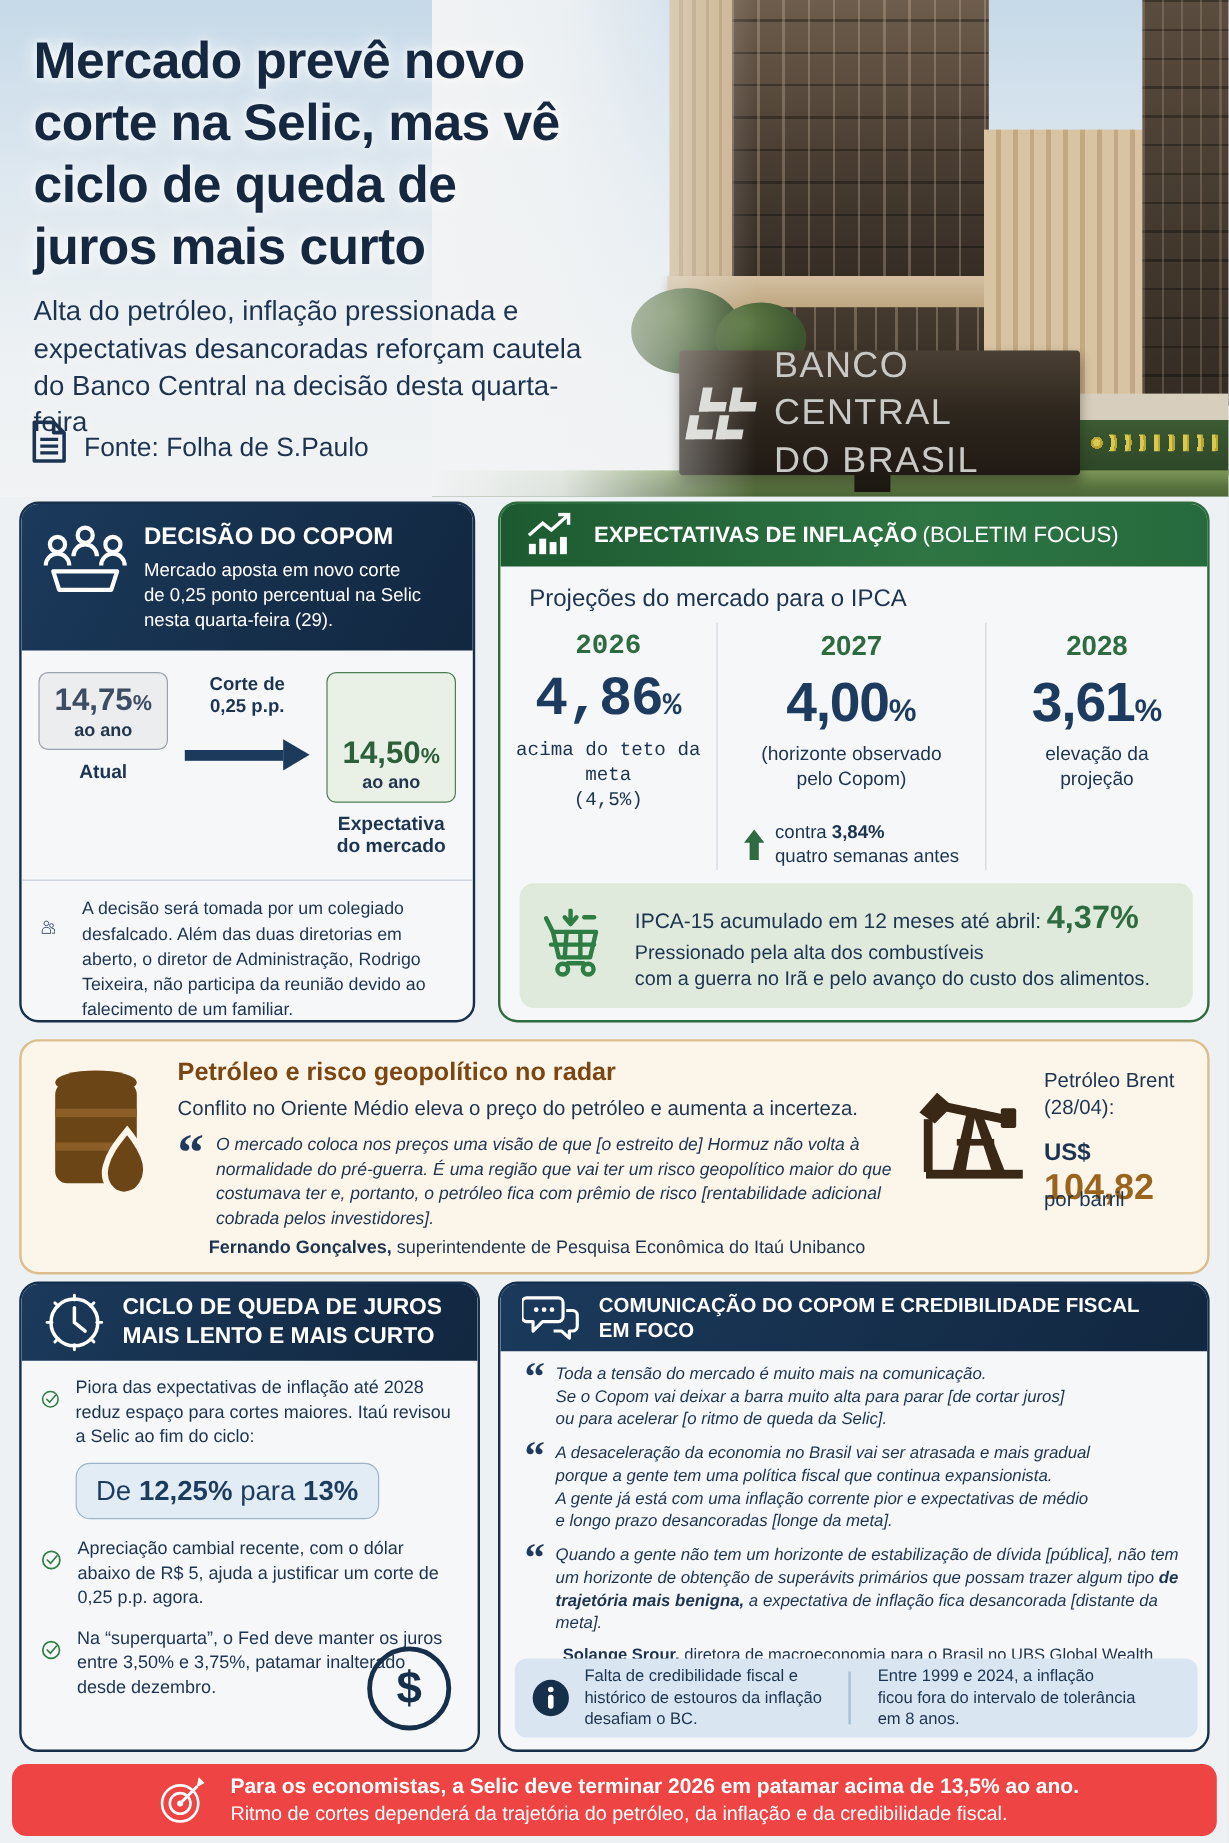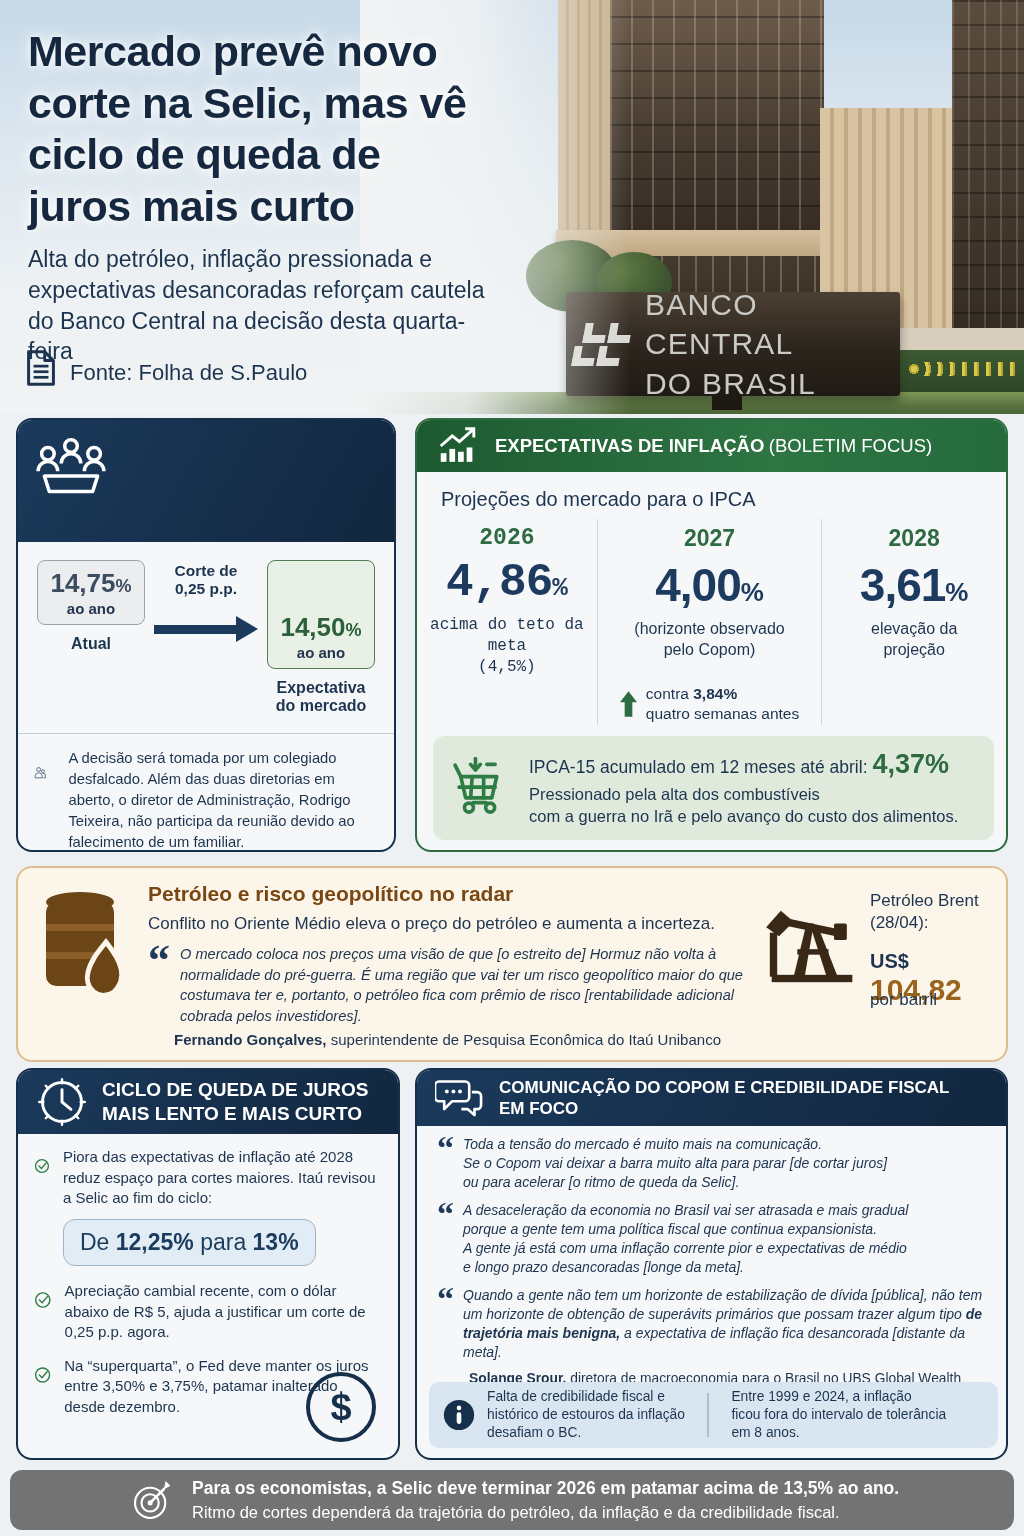--- a/index.html
+++ b/index.html
@@ -63,21 +63,21 @@
   .card-hd{display:flex;align-items:center;gap:14px;padding:12px 18px;box-sizing:border-box;color:#fff;}
   .navy-hd{background:linear-gradient(120deg,#1b3a5c 0%,#152e4a 60%,#122740 100%);}
   .green-hd{background:linear-gradient(90deg,#1d5a31 0%,#2e7543 60%,#256b3d 100%);}
   .card-hd .hd-title{font-weight:bold;}
 
   
   .copom{left:16px;top:418px;width:380px;height:434px;border:2px solid #16304b;}
   .copom .card-hd{height:122px;align-items:flex-start;padding-top:16px;border-radius:12px 12px 0 0;}
   .copom .hd-title{font-size:20px;margin-bottom:6px;}
   .copom .hd-text{font-size:15.5px;line-height:1.36;font-weight:normal;}
-  .rates{display:flex;justify-content:center;align-items:flex-start;padding:18px 14px 6px;}
+  .rates{display:flex;justify-content:space-between;align-items:flex-start;padding:18px 14px 6px;}
   .rate-col{text-align:center;}
   .rate-box{border-radius:8px;padding:7px 10px;min-width:86px;}
   .rate-box.gray{background:#ebedee;border:1.5px solid #9aa2ab;}
   .rate-box.green{background:#e9f1e7;border:1.5px solid #4f7d55;}
   .rate-val{font-size:26px;font-weight:bold;color:#3c4c61;}
   .rate-box.green .rate-val{color:#2c5f3a;margin-top:44px;}
   .rate-val .pct-sm{font-size:18px;}
   .rate-unit{font-size:15px;color:#23364e;font-weight:bold;margin-top:1px;}
   .rate-label{margin-top:10px;font-size:16px;font-weight:bold;color:#1d3450;}
   .cut-col{width:122px;text-align:center;padding-top:2px;}
@@ -149,21 +149,21 @@
   .quote{display:flex;gap:9px;padding:9px 16px 0 20px;}
   .quote .qmark{font-size:34px;}
   .quote .qtxt{font-size:14px;line-height:1.36;font-style:italic;color:#1d3450;}
   .comms-attr{padding:8px 16px 0 52px;font-size:13.8px;line-height:1.32;color:#1d3450;}
   .info-box{position:absolute;left:12px;bottom:10px;width:569px;height:66px;background:#d9e6f1;
         border-radius:10px;display:flex;align-items:center;gap:12px;padding:0 14px;box-sizing:border-box;}
   .info-box .itxt{font-size:13.8px;line-height:1.3;color:#1d3450;}
   .info-div{width:2.5px;height:44px;background:#a9bfd2;margin:0 10px;}
 
   
-  .footer-bar{position:absolute;left:10px;top:1470px;width:1004px;height:60px;background:#737373;
+  .footer-bar{position:absolute;left:10px;top:1470px;width:1004px;height:60px;background:#ef4444;
         border-radius:12px;display:flex;align-items:center;gap:16px;padding:0 0 0 120px;box-sizing:border-box;color:#fff;}
   .footer-l1{font-size:17.5px;font-weight:bold;line-height:1.35;}
   .footer-l2{font-size:16.5px;line-height:1.35;}
 
   svg{display:block;}
 </style>
 </head>
 <body>
 
 <div class="page">
@@ -227,20 +227,26 @@
     <div class="card-hd navy-hd">
       <svg width="70" height="62" viewBox="0 0 100 86" fill="none" stroke="#fff" stroke-width="5" stroke-linejoin="round">
         <circle cx="50" cy="13" r="9"></circle>
           <path d="M36 38 a14 14 0 0 1 28 0"></path>
         <circle cx="17" cy="24" r="9"></circle>
           <path d="M3 49 a14 14 0 0 1 28 0"></path>
         <circle cx="83" cy="24" r="9"></circle>
           <path d="M69 49 a14 14 0 0 1 28 0"></path>
         <path d="M12 56 h76 l-7 22 h-62 z"></path>
       </svg>
+      <div>
+        <div class="hd-title">DECISÃO DO COPOM</div>
+        <div class="hd-text pre">Mercado aposta em novo corte
+de 0,25 ponto percentual na Selic
+nesta quarta-feira (29).</div>
+      </div>
     </div>
 
     <div class="rates">
       <div class="rate-col">
         <div class="rate-box gray">
           <div class="rate-val"><span>14,75</span><span class="pct-sm">%</span></div>
           <div class="rate-unit">ao ano</div>
         </div>
         <div class="rate-label">Atual</div>
       </div>

